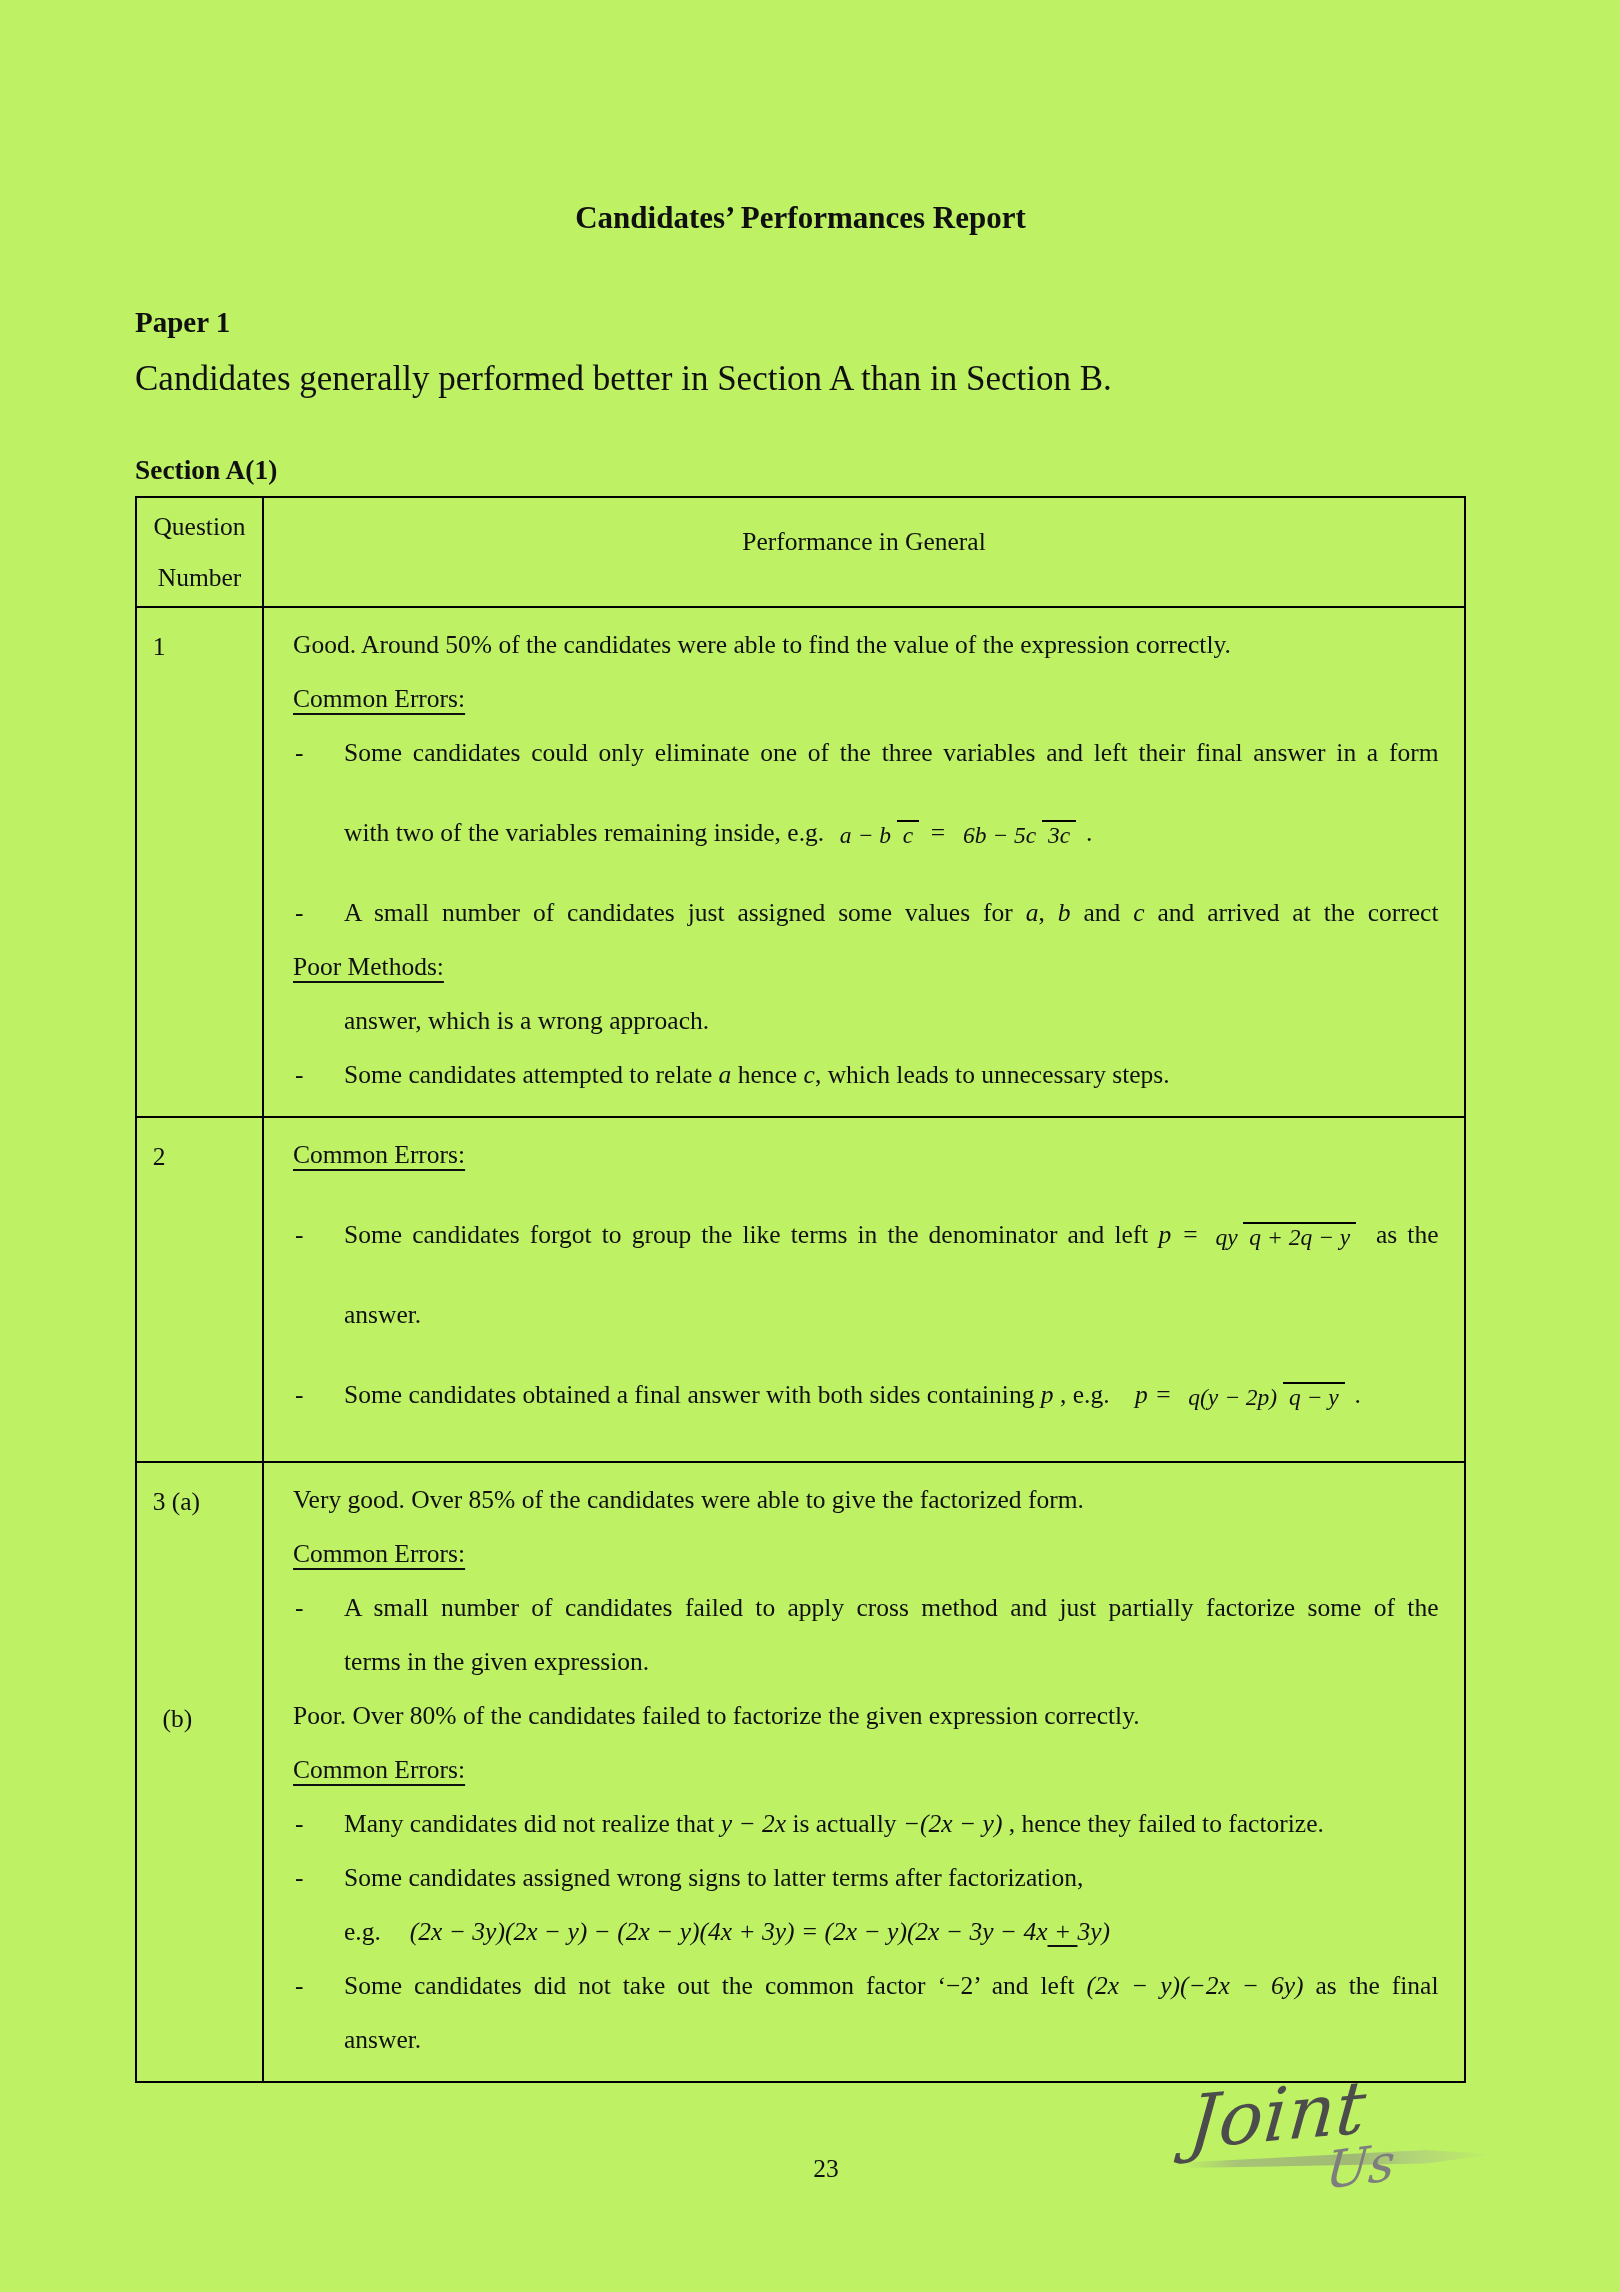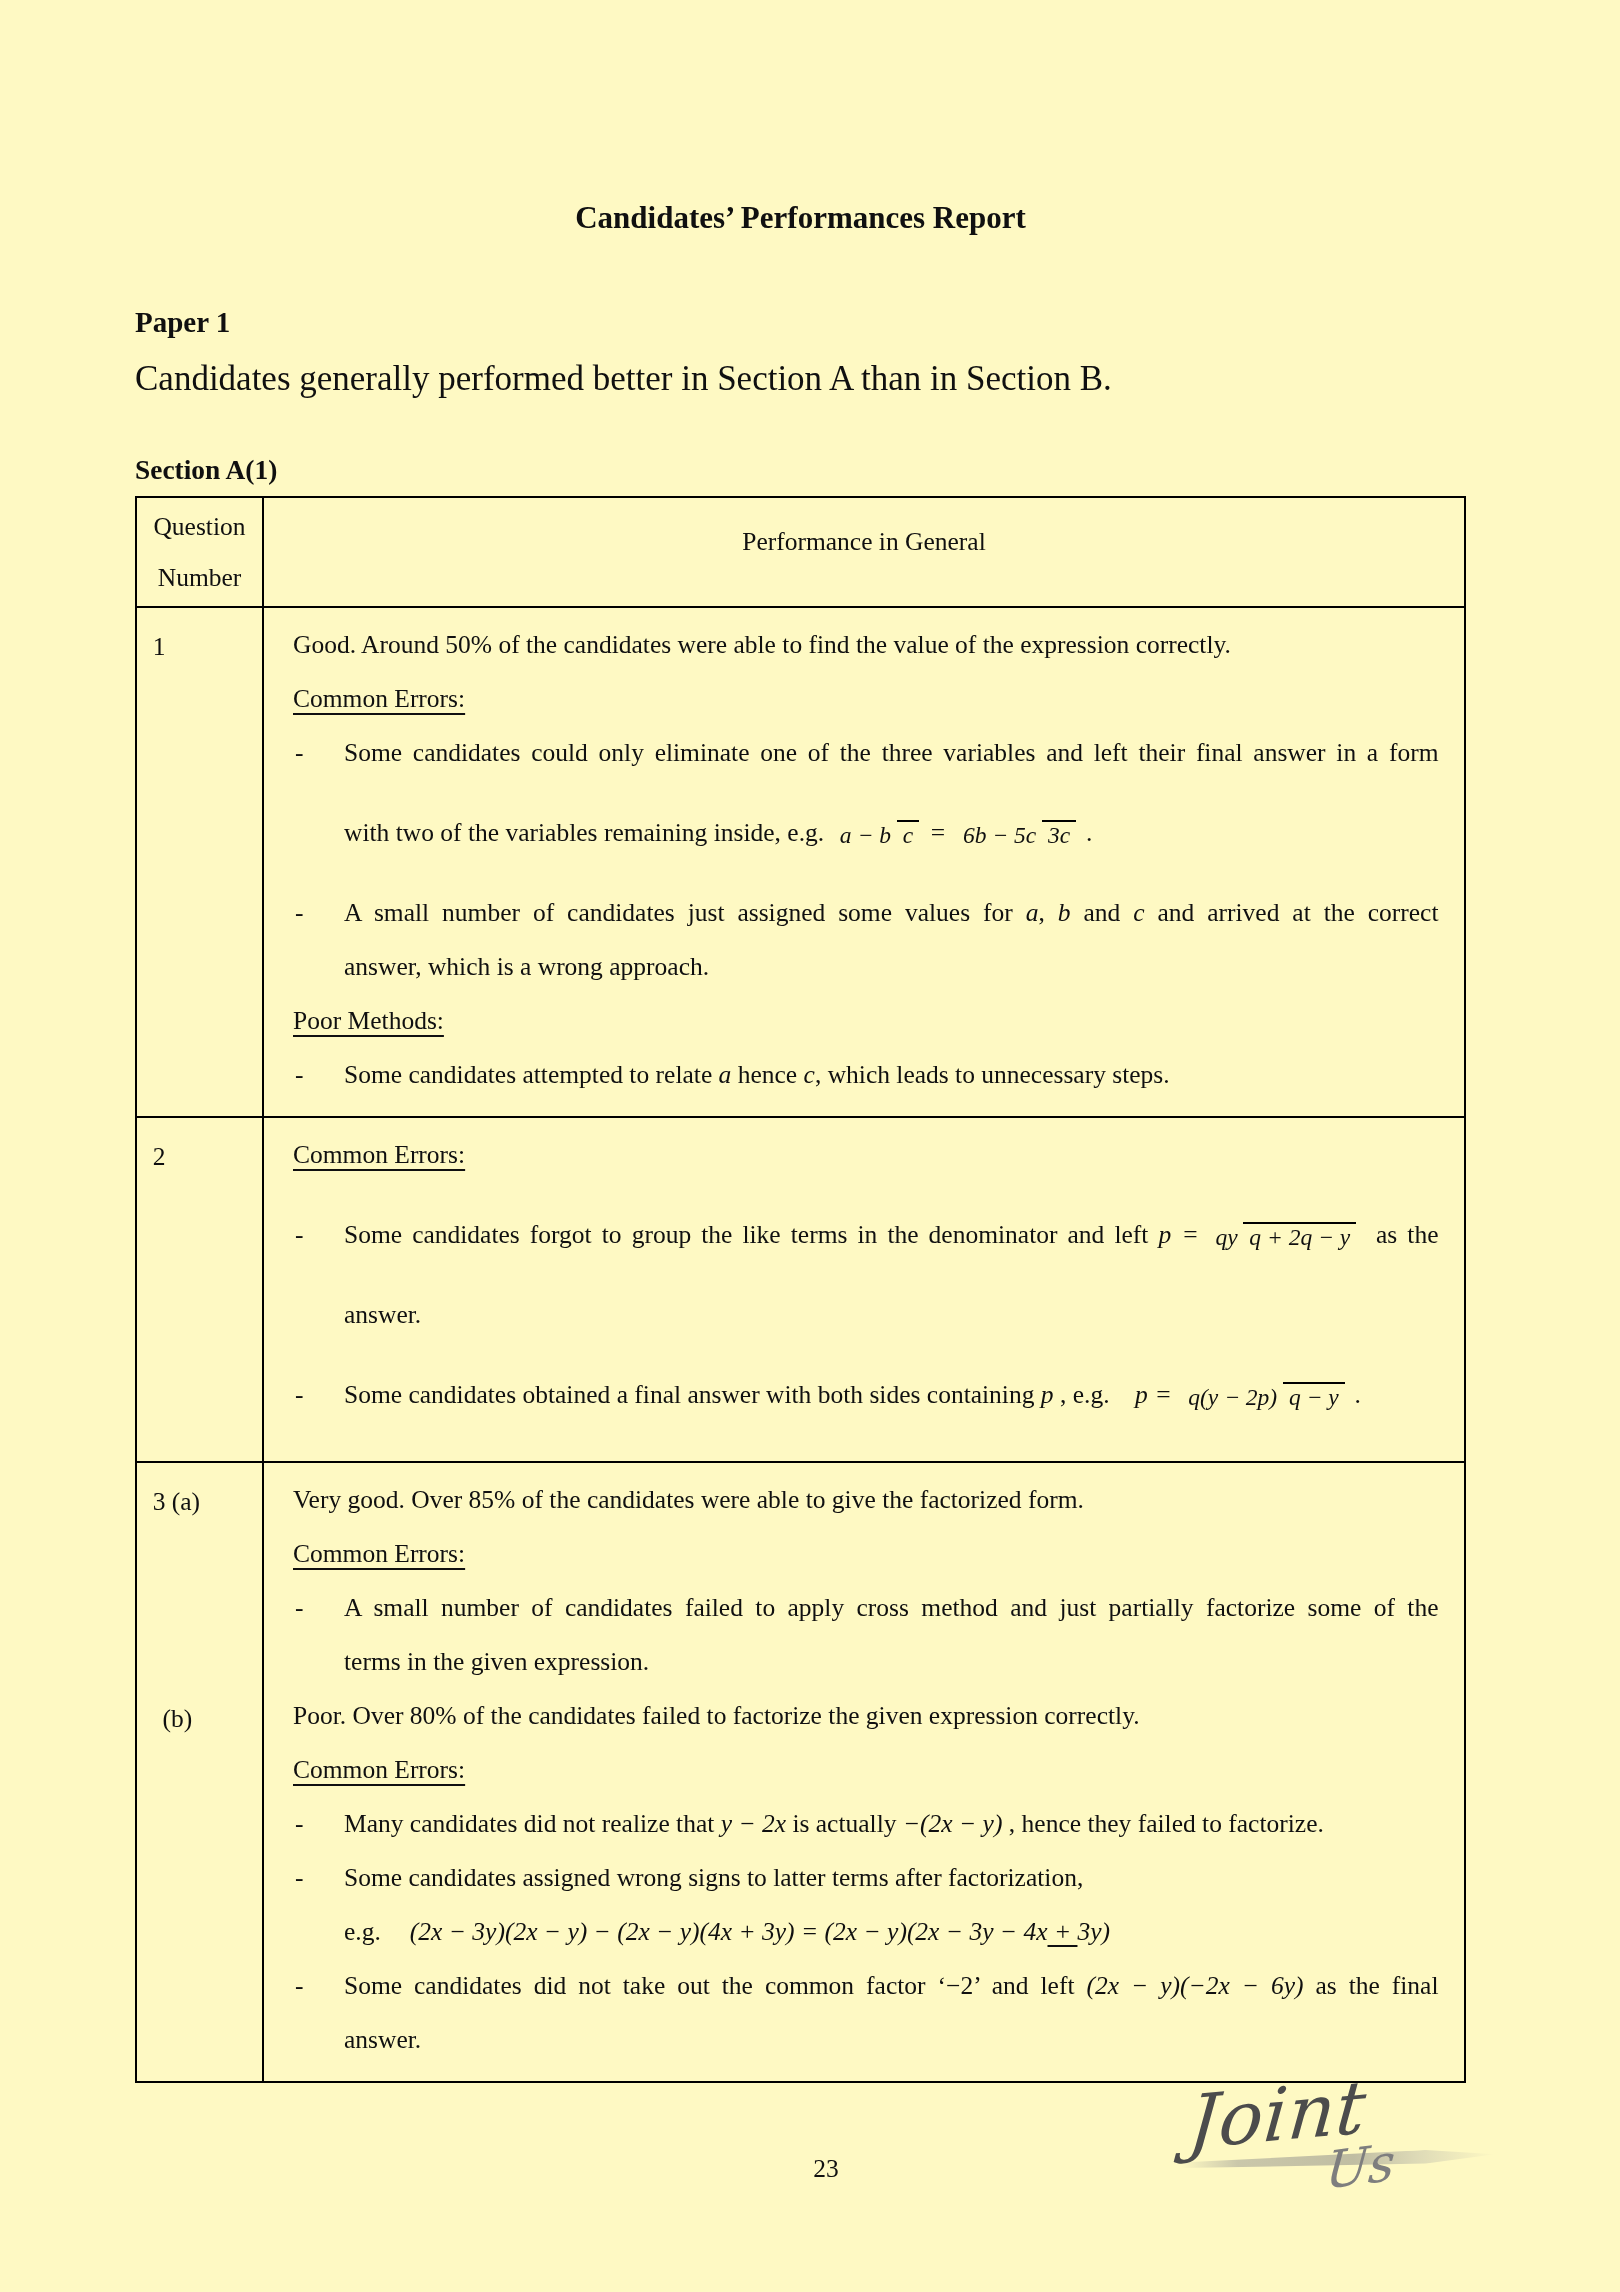--- a/index.html
+++ b/index.html
@@ -1,19 +1,19 @@
 <!DOCTYPE html>
 <html><head>
 <meta charset="utf-8">
 <style>
   html,body{margin:0;padding:0;background:#ffffff;}
   .page{
     position:relative;
     width:1620px;height:2293px;
-    background:#fef9c3;
+    background:#bef264;
     font-family:"Liberation Serif","DejaVu Serif",serif;
     color:#101010;
     overflow:hidden;
   }
   .content{
     position:absolute;
     left:135px;top:0;width:1331px;
   }
   .doc-title{
     margin-top:199px;
@@ -146,22 +146,22 @@
       <div class="t-row">
         <div class="col-num">
           <span>1</span>
         </div>
         <div class="col-body">
           <div class="line">Good. Around 50% of the candidates were able to find the value of the expression correctly.</div>
           <div class="line"><span class="uhead">Common Errors:</span></div>
           <div class="line bullet stretch"><span class="dash">-</span><span>Some candidates could only eliminate one of the three variables and left their final answer in a form</span></div>
           <div class="line cont formula"><span>with two of the variables remaining inside, e.g.</span><span class="frac"><span class="num">a − b</span><span class="den">c</span></span><span class="eq">=</span><span class="frac"><span class="num">6b − 5c</span><span class="den">3c</span></span><span>.</span></div>
           <div class="line bullet stretch"><span class="dash">-</span><span>A small number of candidates just assigned some values for </span><span class="i">a</span><span>, </span><span class="i">b</span><span> and </span><span class="i">c</span><span> and arrived at the correct</span></div>
+          <div class="line"><span class="uhead">Poor Methods:</span></div>
           <div class="line cont">answer, which is a wrong approach.</div>
-          <div class="line"><span class="uhead">Poor Methods:</span></div>
           <div class="line bullet"><span class="dash">-</span><span>Some candidates attempted to relate </span><span class="i">a</span><span> hence </span><span class="i">c</span><span>, which leads to unnecessary steps.</span></div>
         </div>
       </div>
 
       <div class="t-row">
         <div class="col-num">
           <span>2</span>
         </div>
         <div class="col-body">
           <div class="line"><span class="uhead">Common Errors:</span></div>

